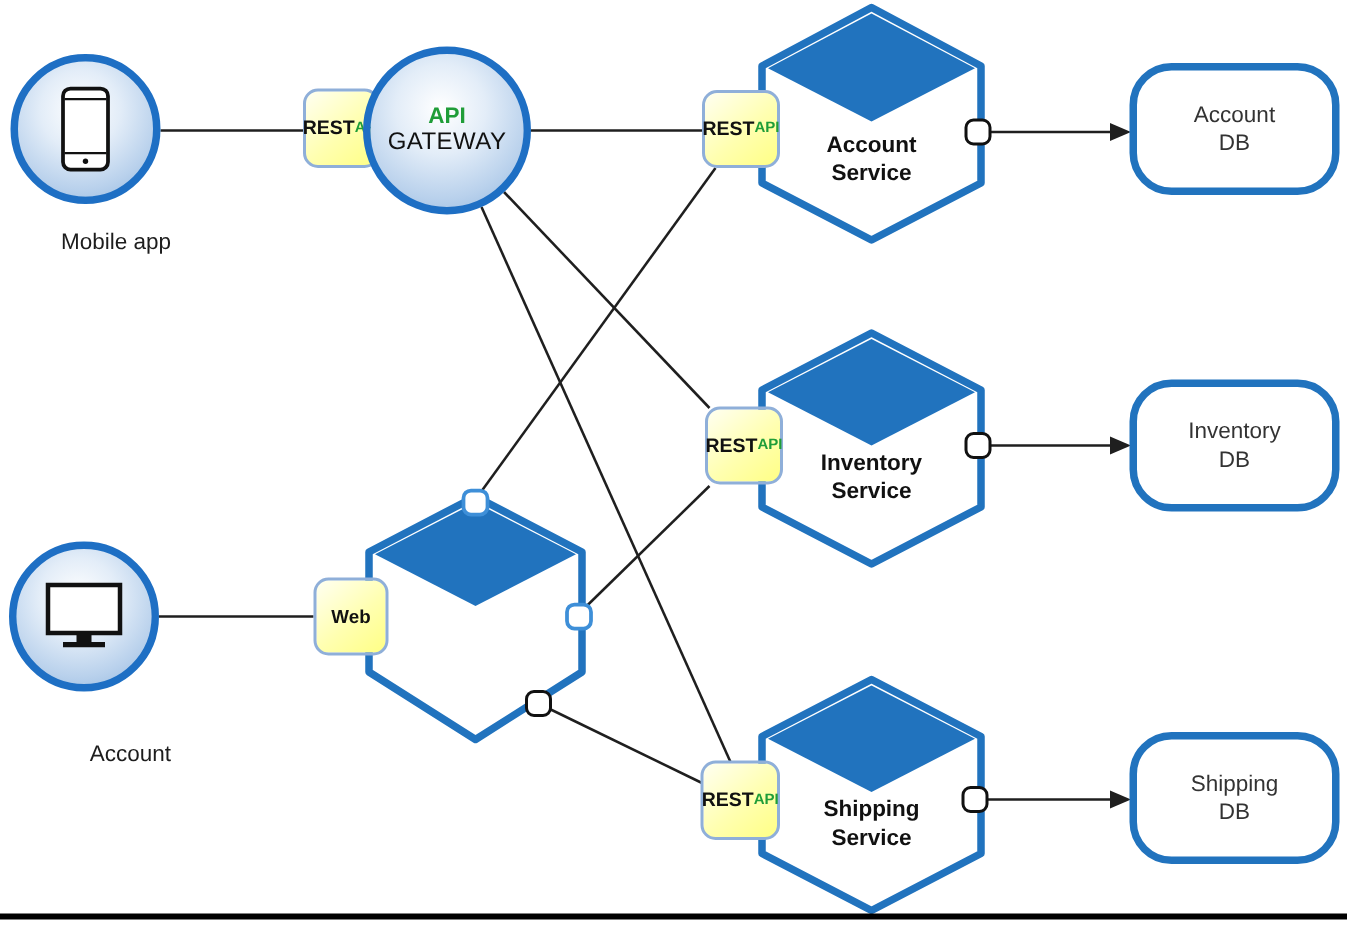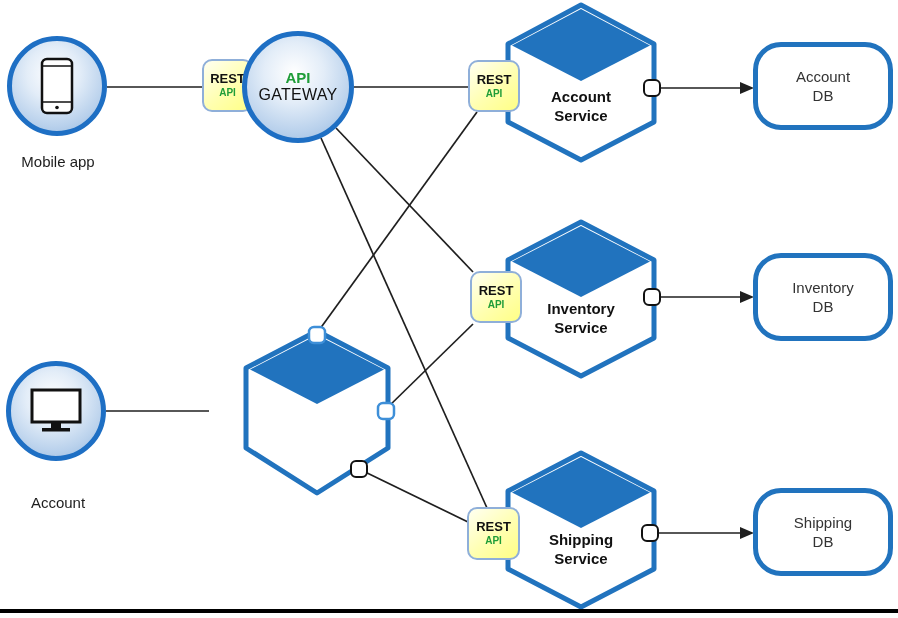--- a/index.html
+++ b/index.html
@@ -15,30 +15,30 @@
     border:5px solid #1E6FC4;
     background:radial-gradient(circle at 46% 36%, #ffffff 0%, #e3edf8 35%, #b9d1ec 70%, #8FB5DE 100%);
     display:flex;align-items:center;justify-content:center;z-index:1;
   }
   #node-mobile{left:7px;top:36px;width:100px;height:100px;}
   #node-browser{left:6px;top:361px;width:100px;height:100px;}
   #node-gateway{left:242px;top:31px;width:112px;height:112px;flex-direction:column;z-index:3;line-height:1.15;}
   .gw1{color:#1F9D38;font-weight:bold;font-size:15px;}
   .gw2{color:#111;font-weight:normal;font-size:16px;letter-spacing:.3px;}
 
-  .caption{position:absolute;text-align:center;font-size:15px;color:#1d1d1d;z-index:4;}
+  .caption{position:absolute;text-align:right;font-size:15px;color:#1d1d1d;z-index:4;}
   #caption-mobile{left:2px;top:153px;width:112px;}
   #caption-browser{left:2px;top:494px;width:112px;}
 
   
   .badge{
     position:absolute;box-sizing:border-box;z-index:2;
     border:2px solid #8FAFD9;border-radius:10px;
     background:linear-gradient(140deg,#FFFFF2 0%,#FFFFB0 55%,#FFFF85 100%);
-    display:flex;flex-direction:column;align-items:center;justify-content:center;line-height:1.15;
+    display:flex;flex-direction:row;align-items:center;justify-content:center;line-height:1.15;
   }
   .badge .t1{font-weight:bold;font-size:13px;color:#111;}
   .badge .t2{font-weight:bold;font-size:10px;color:#1F9D38;}
   #badge-rest-gw{left:202px;top:59px;width:51px;height:53px;}
   #badge-rest-account{left:468px;top:60px;width:52px;height:52px;}
   #badge-rest-inventory{left:470px;top:271px;width:52px;height:52px;}
   #badge-rest-shipping{left:467px;top:507px;width:53px;height:53px;}
   #badge-web{left:209px;top:385px;width:50px;height:52px;}
   #badge-web .t1{font-size:12.5px;}
 
@@ -144,20 +144,23 @@
     <span class="t2">API</span>
   </div>
   <div class="badge" id="badge-rest-inventory">
     <span class="t1">REST</span>
     <span class="t2">API</span>
   </div>
   <div class="badge" id="badge-rest-shipping">
     <span class="t1">REST</span>
     <span class="t2">API</span>
   </div>
+  <div class="badge" id="badge-web">
+    <span class="t1">Web</span>
+  </div>
 
   <div class="hexlabel" id="label-account">
     <div>Account</div>
     <div>Service</div>
   </div>
   <div class="hexlabel" id="label-inventory">
     <div>Inventory</div>
     <div>Service</div>
   </div>
   <div class="hexlabel" id="label-shipping">

